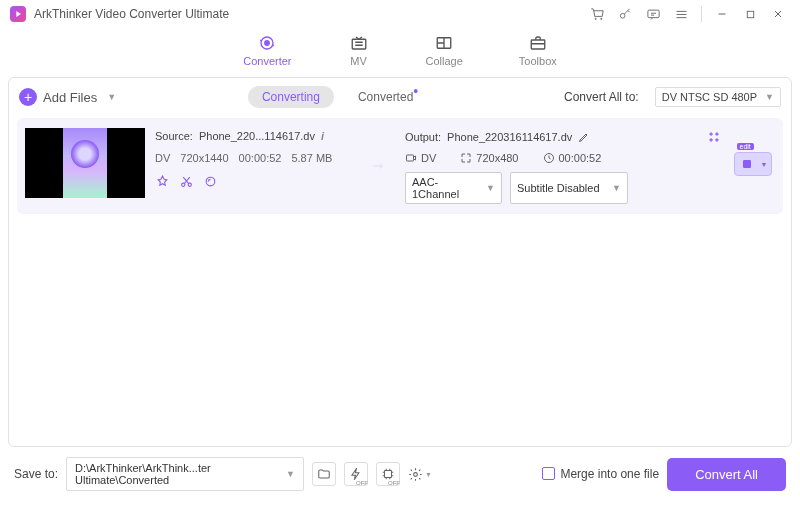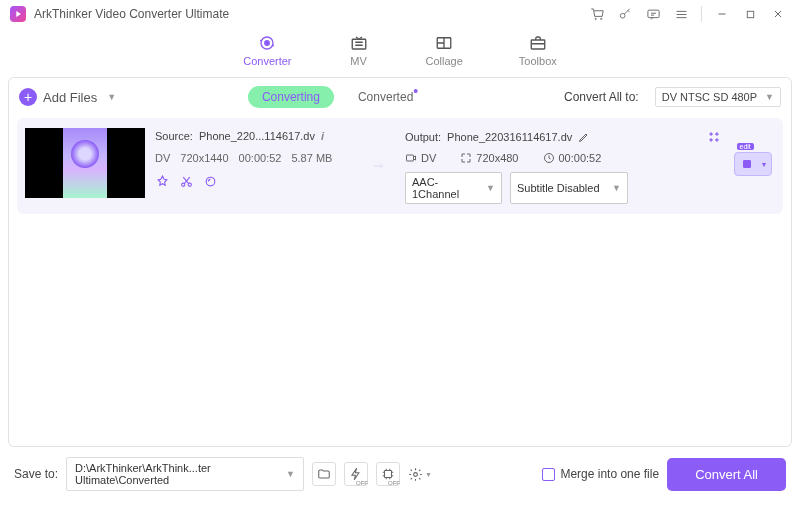--- a/index.html
+++ b/index.html
@@ -15,21 +15,21 @@
 .nav-tab { display: flex; flex-direction: column; align-items: center; gap: 3px; cursor: pointer; color: #888; font-size: 11px; }
 .nav-tab.active { color: #8b5cf6; }
 .nav-tab-icon { width: 22px; height: 18px; display: flex; align-items: center; justify-content: center; }
 .main-panel { margin: 0 8px; border: 1px solid #e2e2e6; border-radius: 6px; height: 370px; background: #fff; }
 .toolbar { display: flex; align-items: center; padding: 8px 10px; gap: 8px; }
 .add-files-btn { display: flex; align-items: center; gap: 6px; cursor: pointer; font-size: 13px; color: #555; }
 .plus-circle { width: 18px; height: 18px; border-radius: 50%; background: #8b5cf6; color: #fff; display: flex; align-items: center; justify-content: center; font-size: 14px; line-height: 1; }
 .chev-down { font-size: 9px; color: #999; margin-left: 4px; }
 .filter-pills { display: flex; gap: 10px; align-items: center; }
 .pill { padding: 4px 14px; border-radius: 12px; font-size: 12px; color: #666; cursor: pointer; }
-.pill.active { background: #86efac; color: #8b5cf6; }
+.pill.active { background: #e5e5e5; color: #8b5cf6; }
 .pill-dot { color: #8b5cf6; font-size: 14px; vertical-align: super; line-height: 0; }
 .spacer { flex: 1; }
 .convert-all-to { display: flex; align-items: center; gap: 16px; font-size: 12px; color: #444; }
 .format-select { border: 1px solid #ddd; padding: 3px 6px; font-size: 11px; display: flex; align-items: center; gap: 4px; cursor: pointer; border-radius: 2px; min-width: 110px; justify-content: space-between; }
 .file-row { display: flex; margin: 2px 8px; padding: 10px 8px; background: #f5f3fb; border-radius: 6px; gap: 10px; align-items: flex-start; }
 .thumb { width: 120px; height: 70px; background: #000; display: flex; align-items: center; justify-content: center; position: relative; flex-shrink: 0; }
 .thumb-inner { width: 44px; height: 70px; background: linear-gradient(180deg, #a78bfa 0%, #c4b5fd 40%, #d8b4fe 60%, #a7f3d0 100%); position: relative; }
 .thumb-inner::before { content: ""; position: absolute; top: 12px; left: 8px; width: 28px; height: 28px; border-radius: 50%; background: radial-gradient(circle, #ddd6fe 30%, #8b5cf6 70%); }
 .source-col { width: 200px; display: flex; flex-direction: column; gap: 10px; padding-top: 2px; }
 .source-line { display: flex; align-items: center; gap: 6px; font-size: 11px; color: #444; }
@@ -45,21 +45,21 @@
 .output-selects { display: flex; gap: 8px; }
 .sel { border: 1px solid #ccc; background: #fff; padding: 3px 6px; font-size: 11px; border-radius: 2px; display: flex; align-items: center; justify-content: space-between; cursor: pointer; }
 .edit-col { width: 44px; display: flex; align-items: center; justify-content: center; align-self: flex-start; padding-top: 24px; }
 .edit-badge { background: #ddd6fe; border: 1px solid #c4b5fd; border-radius: 4px; padding: 3px 4px; display: flex; align-items: center; gap: 2px; cursor: pointer; position: relative; }
 .edit-badge::before { content: "edit"; position: absolute; top: -10px; left: 2px; font-size: 7px; background: #8b5cf6; color: #fff; padding: 0 3px; border-radius: 2px; }
 .bottom-bar { position: absolute; bottom: 0; left: 0; right: 0; display: flex; align-items: center; padding: 8px 14px 16px; gap: 8px; background: #fff; }
 .save-to-label { font-size: 12px; color: #444; }
 .path-select { border: 1px solid #ddd; padding: 4px 8px; font-size: 11px; width: 238px; display: flex; justify-content: space-between; align-items: center; border-radius: 2px; cursor: pointer; }
 .bottom-icon { width: 24px; height: 24px; border: 1px solid #ddd; border-radius: 3px; display: flex; align-items: center; justify-content: center; cursor: pointer; color: #666; position: relative; }
 .bottom-icon .off { position: absolute; bottom: -1px; right: -1px; font-size: 6px; color: #888; }
-.merge-check { display: flex; align-items: flex-end; gap: 5px; font-size: 12px; color: #444; cursor: pointer; }
+.merge-check { display: flex; align-items: flex-start; gap: 5px; font-size: 12px; color: #444; cursor: pointer; }
 .merge-check .box { width: 13px; height: 13px; border: 1.5px solid #8b5cf6; border-radius: 2px; }
 .convert-btn { background: #8b5cf6; color: #fff; border: none; padding: 9px 28px; border-radius: 5px; font-size: 13px; cursor: pointer; }
 .ico { display: inline-flex; }
 </style>
 </head>
 <body>
 
 <div class="titlebar">
   <div class="titlebar-left">
     <div class="app-logo">

